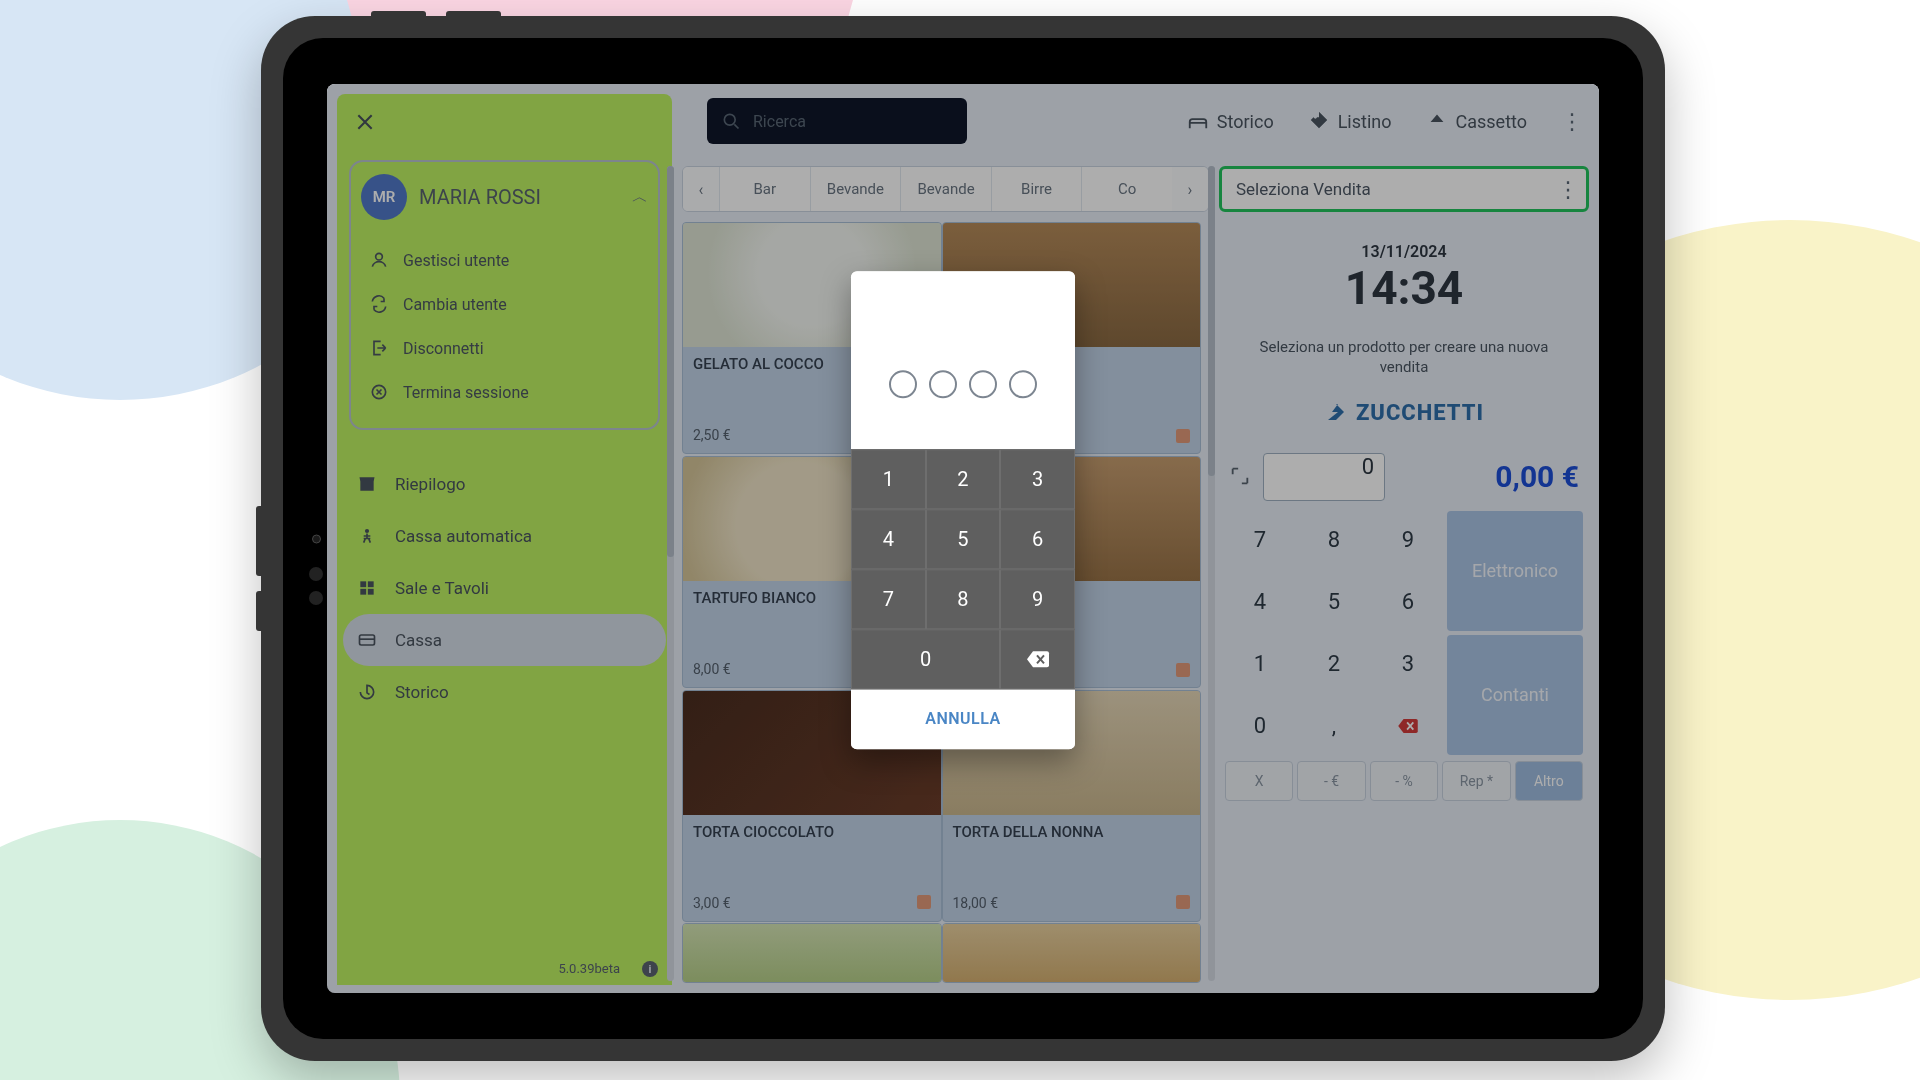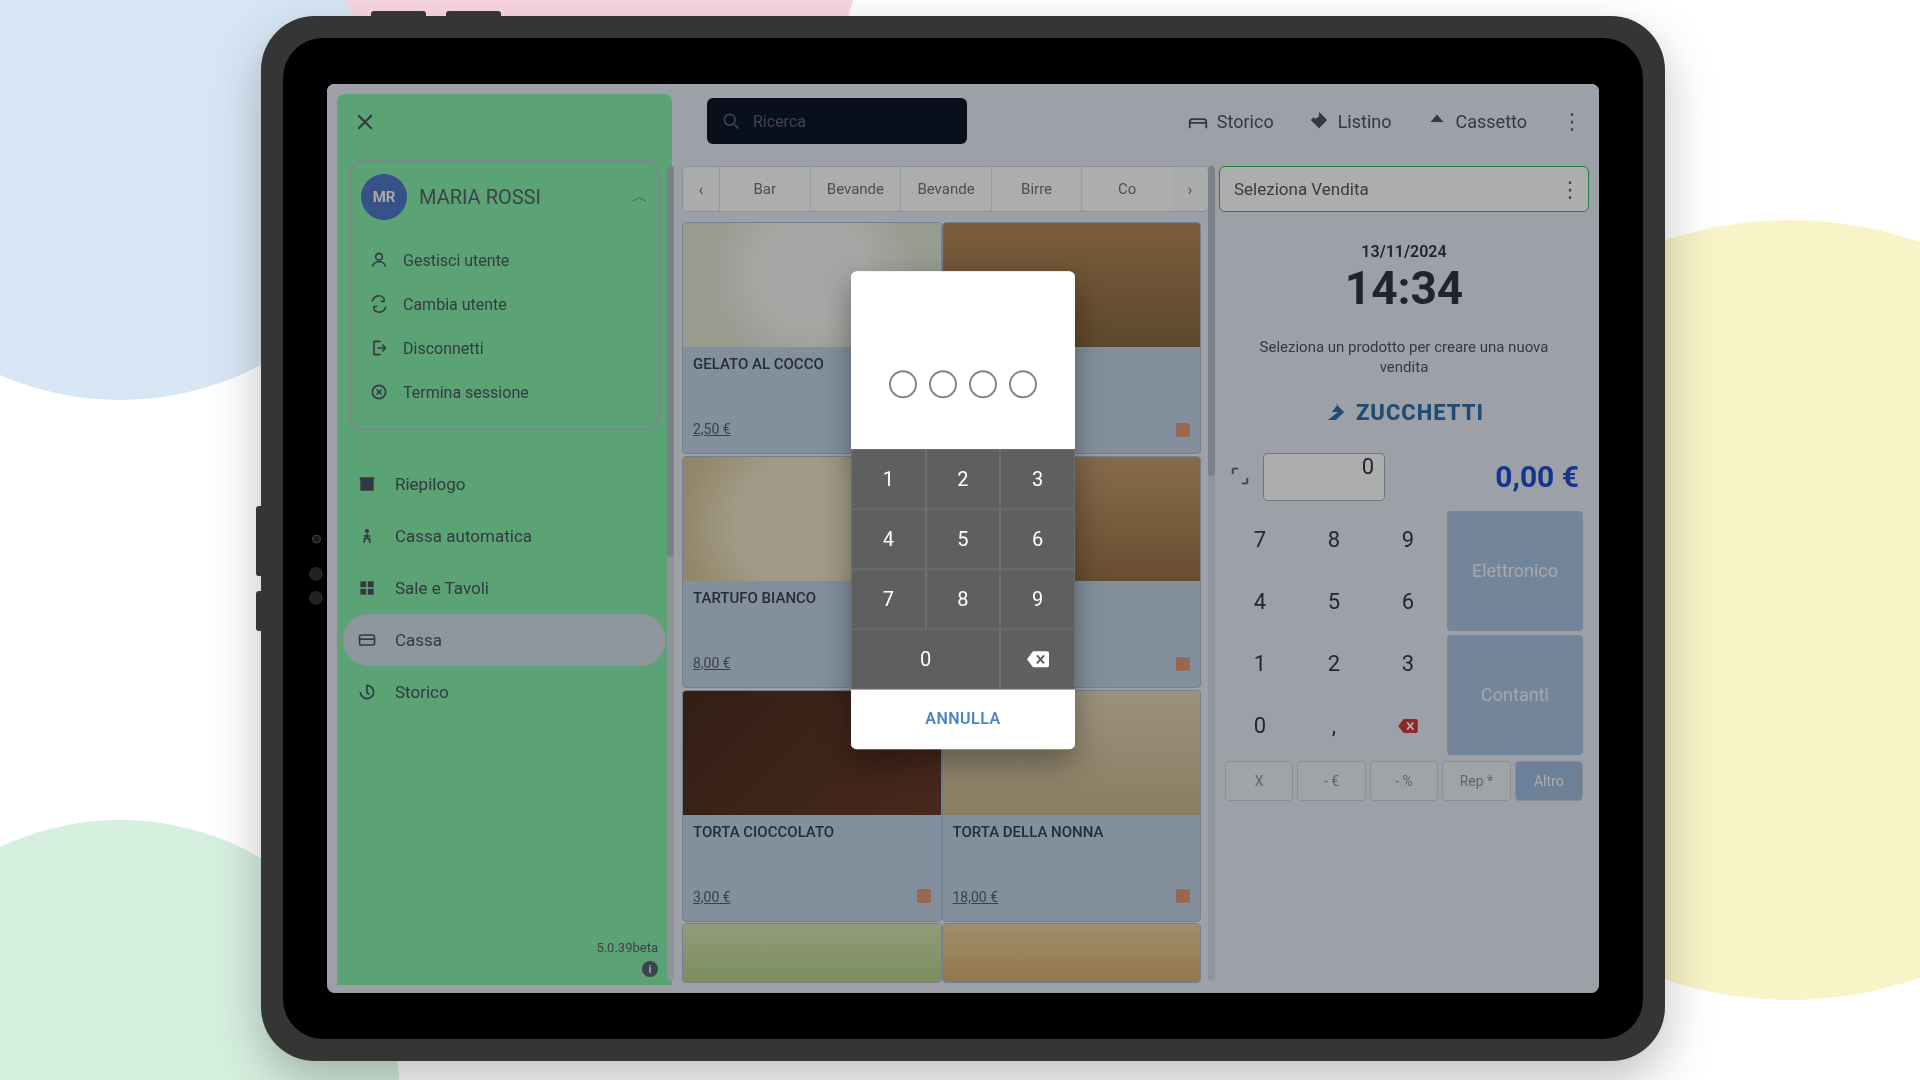--- a/index.html
+++ b/index.html
@@ -46,26 +46,26 @@
   .card .img{flex:0 0 124px;background:linear-gradient(135deg,#d9c7a8,#e8dfcf);}
   .img.i1{background:radial-gradient(circle at 50% 40%,#f4f7f2 35%,#dfe5d5 70%);}
   .img.i2{background:linear-gradient(#b68b5a,#8b6a43);}
   .img.i3{background:radial-gradient(circle at 45% 55%,#efe4c7 40%,#d6c69a 75%);}
   .img.i4{background:linear-gradient(#c79e70,#9a7448);}
   .img.i5{background:linear-gradient(135deg,#4b2e20,#6b3d2a);}
   .img.i6{background:linear-gradient(#e6d7b8,#cbb88f);}
   .img.i7{background:linear-gradient(#d6e6b6,#b7d08a);}
   .img.i8{background:linear-gradient(#e9d1a0,#d6b172);}
   .card .name{padding:8px 10px 0;color:#364251;font-size:15px;font-weight:500;}
-  .card .price{margin-top:auto;padding:8px 10px 16px;color:#55606d;font-size:14px;display:flex;justify-content:space-between;text-decoration:underline;}
+  .card .price{margin-top:auto;padding:8px 10px 10px;color:#55606d;font-size:14px;display:flex;justify-content:space-between;}
   .card .flag{width:14px;height:14px;border-radius:2px;background:#e29a7a;}
 
   
   .right{position:absolute;right:10px;top:82px;width:370px;bottom:8px;display:flex;flex-direction:column;background:#e8eef7;}
-  .right-head{height:46px;display:flex;align-items:center;padding:0 6px 0 14px;color:#4e5966;font-size:17px;border:1px solid #22c55e;border-radius:6px;background:#fff;}
+  .right-head{height:46px;display:flex;align-items:center;padding:0 6px 0 14px;color:#4e5966;font-size:17px;border:3px solid #22c55e;border-radius:6px;background:#fff;}
   .right-head .dots{margin-left:auto;}
   .datetime{text-align:center;margin-top:30px;color:#2e3742;}
   .datetime .d{font-size:16px;font-weight:600;}
   .datetime .t{font-size:46px;font-weight:700;}
   .r-msg{margin:22px 18px 0;text-align:center;color:#4b5662;font-size:15px;line-height:1.35;}
   .brand{margin-top:22px;text-align:center;color:#2f6fab;font-weight:800;font-size:22px;letter-spacing:1px;display:flex;align-items:center;justify-content:center;gap:8px;}
   .brand-logo{width:24px;height:24px;display:inline-flex;align-items:center;justify-content:center;}
 
   .amount-row{margin-top:28px;display:flex;align-items:center;gap:10px;padding:0 10px;}
   .expand{width:24px;height:24px;color:#58636f;}
@@ -74,35 +74,35 @@
   .pad{margin-top:10px;padding:0 6px;display:grid;grid-template-columns:repeat(3,70px) 1fr;grid-auto-rows:58px;gap:4px;}
   .padk{display:flex;align-items:center;justify-content:center;font-size:22px;color:#2f3b47;border-radius:4px;}
   .pay-e{grid-column:4;grid-row:1 / span 2;background:#aac4e5;color:#f3f7fc;font-size:18px;}
   .pay-c{grid-column:4;grid-row:3 / span 2;background:#aac4e5;color:#f3f7fc;font-size:18px;}
   .del{color:#d23b3b;font-weight:700;}
   .brow{margin-top:6px;padding:0 6px;display:grid;grid-template-columns:repeat(5,1fr);gap:4px;}
   .bbtn{height:40px;display:flex;align-items:center;justify-content:center;border:1px solid #c7d2df;border-radius:4px;color:#8a96a3;font-size:14px;background:#eef2f7;}
   .bbtn.altro{background:#9fbde0;color:#fff;}
 
   
-  .drawer{position:absolute;left:10px;top:10px;bottom:8px;width:335px;background:#86efac;border-radius:8px 8px 0 0;}
+  .drawer{position:absolute;left:10px;top:10px;bottom:8px;width:335px;background:#bef264;border-radius:8px 8px 0 0;}
   .drawer-x{position:absolute;left:18px;top:18px;color:#48525d;font-size:22px;}
   .usercard{margin:66px 12px 0;border:2px solid #b8c4d0;border-radius:14px;padding:12px 10px 14px;}
   .usertop{display:flex;align-items:center;gap:12px;}
   .av{width:46px;height:46px;border-radius:50%;background:#5179c9;color:#fff;display:flex;align-items:center;justify-content:center;font-size:15px;font-weight:600;}
   .uname{color:#59636f;font-size:20px;}
   .chev{margin-left:auto;color:#6c7885;}
   .u-ops{margin-top:18px;display:flex;flex-direction:column;}
   .u-op{display:flex;align-items:center;gap:14px;padding:12px 8px;color:#4e5864;font-size:16px;}
   .u-op svg{flex:0 0 20px;}
 
   .navlist{margin-top:28px;display:flex;flex-direction:column;padding:0 6px;position:relative;}
   .nitem{display:flex;align-items:center;gap:18px;padding:16px 14px;color:#4b5560;font-size:17px;border-radius:26px;}
   .nitem.active{background:#d5dde7;}
-  .ver{position:absolute;right:14px;bottom:8px;color:#5a6470;font-size:13px;display:flex;align-items:flex-end;gap:6px;flex-direction:column;}
+  .ver{position:absolute;right:14px;bottom:8px;color:#5a6470;font-size:13px;display:flex;align-items:flex-start;gap:22px;}
   .ver .info{width:16px;height:16px;border-radius:50%;background:#5a6470;color:#e8eef7;display:flex;align-items:center;justify-content:center;font-size:11px;font-weight:700;}
 
   .scrollhint{position:absolute;top:82px;bottom:12px;width:7px;background:#d4dbe4;border-radius:4px;}
   .scrollhint .thumb{position:absolute;left:0;right:0;background:#b5bfcb;border-radius:4px;}
 
   
   .modal{position:absolute;left:50%;top:50%;transform:translate(-50%,-56%);width:224px;background:#fff;border-radius:6px;box-shadow:0 12px 30px rgba(0,0,0,.35);overflow:hidden;z-index:10;}
   .pin-dots{height:178px;display:flex;align-items:center;justify-content:center;gap:12px;background:#fff;padding-top:48px;}
   .pin-dots span{width:28px;height:28px;border:2px solid #7d8691;border-radius:50%;}
   .pin-pad{display:grid;grid-template-columns:repeat(3,1fr);grid-auto-rows:60px;background:#5f5f5f;}

